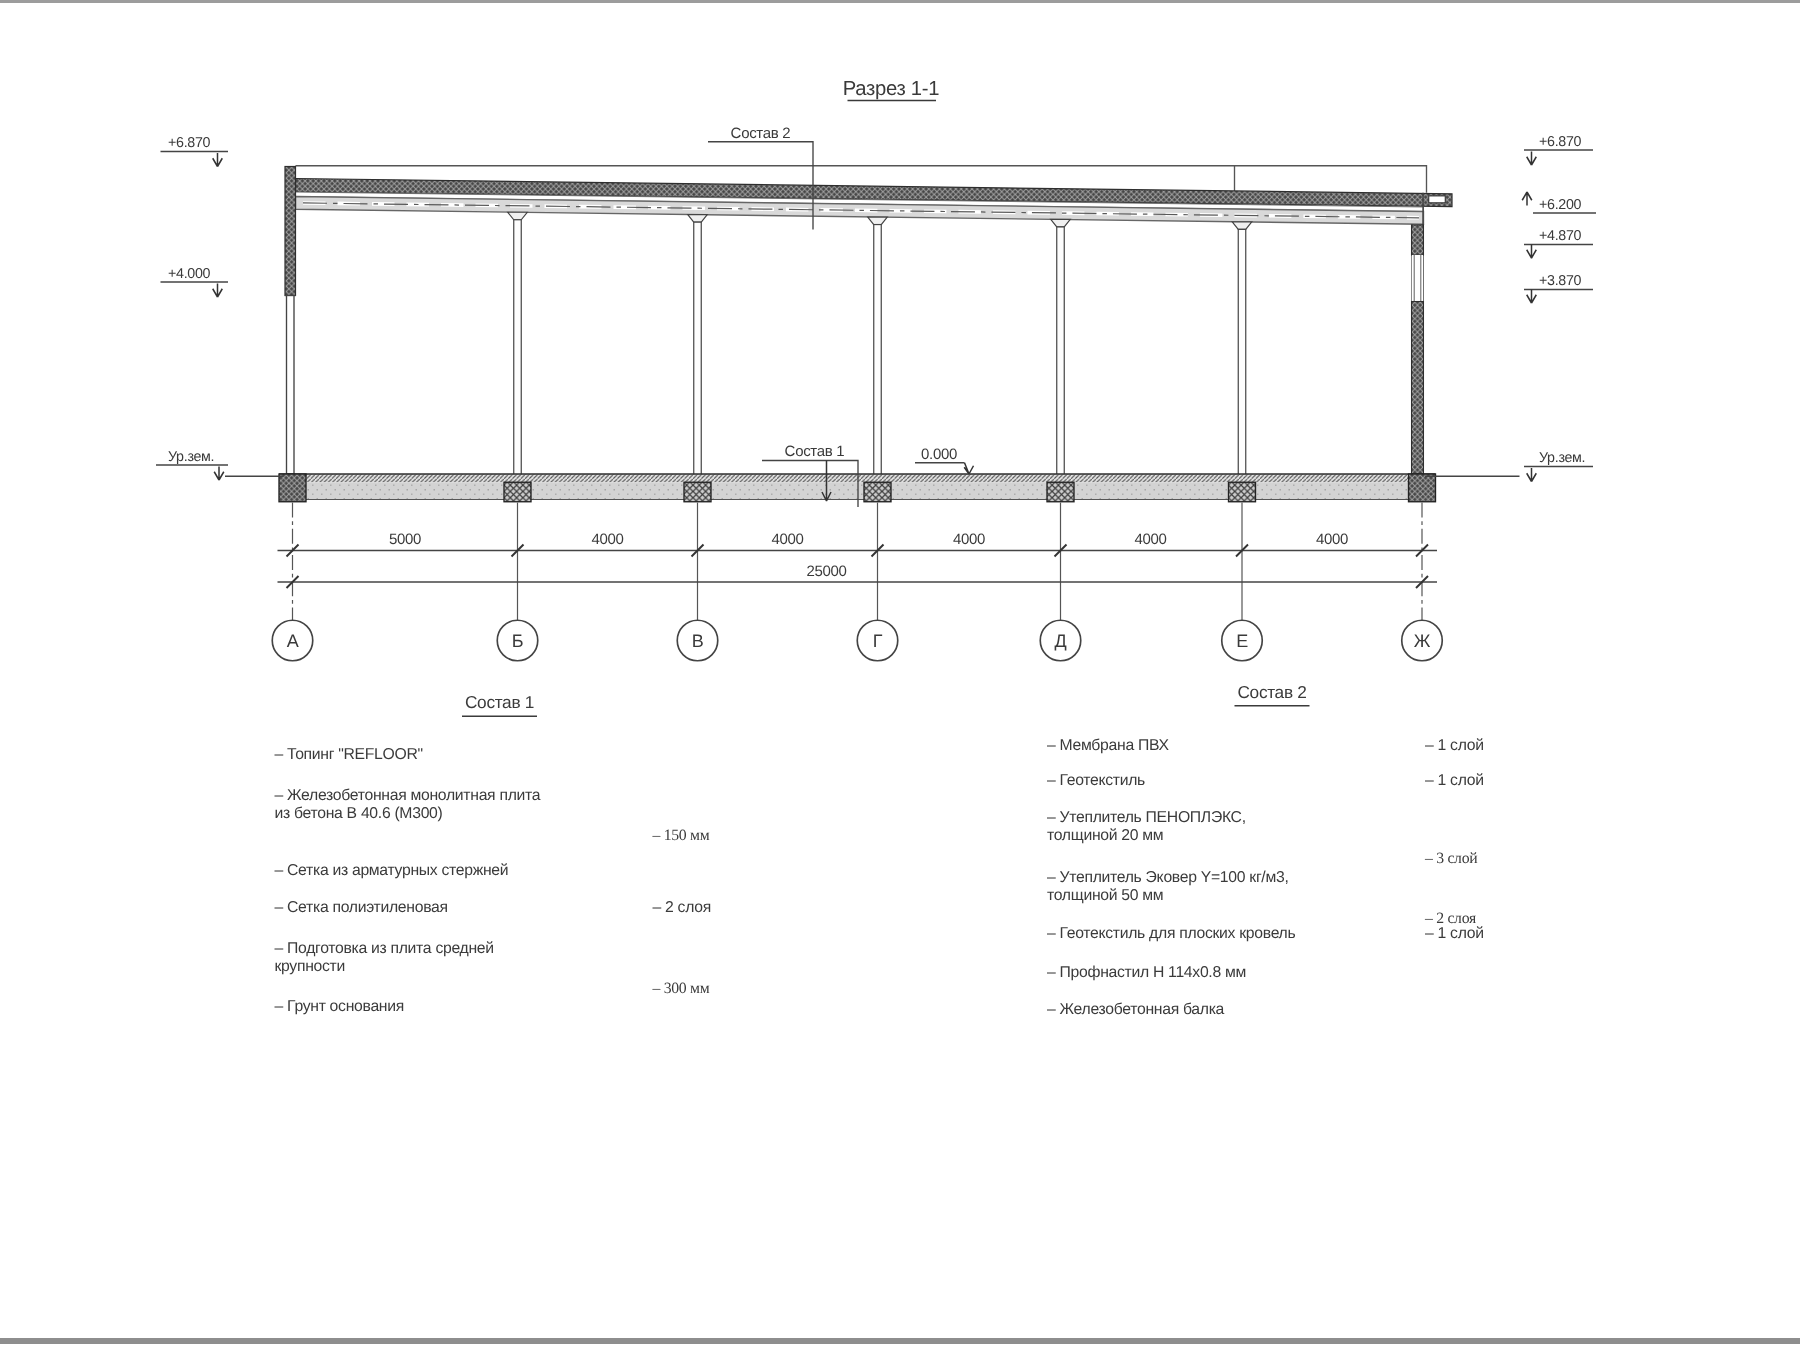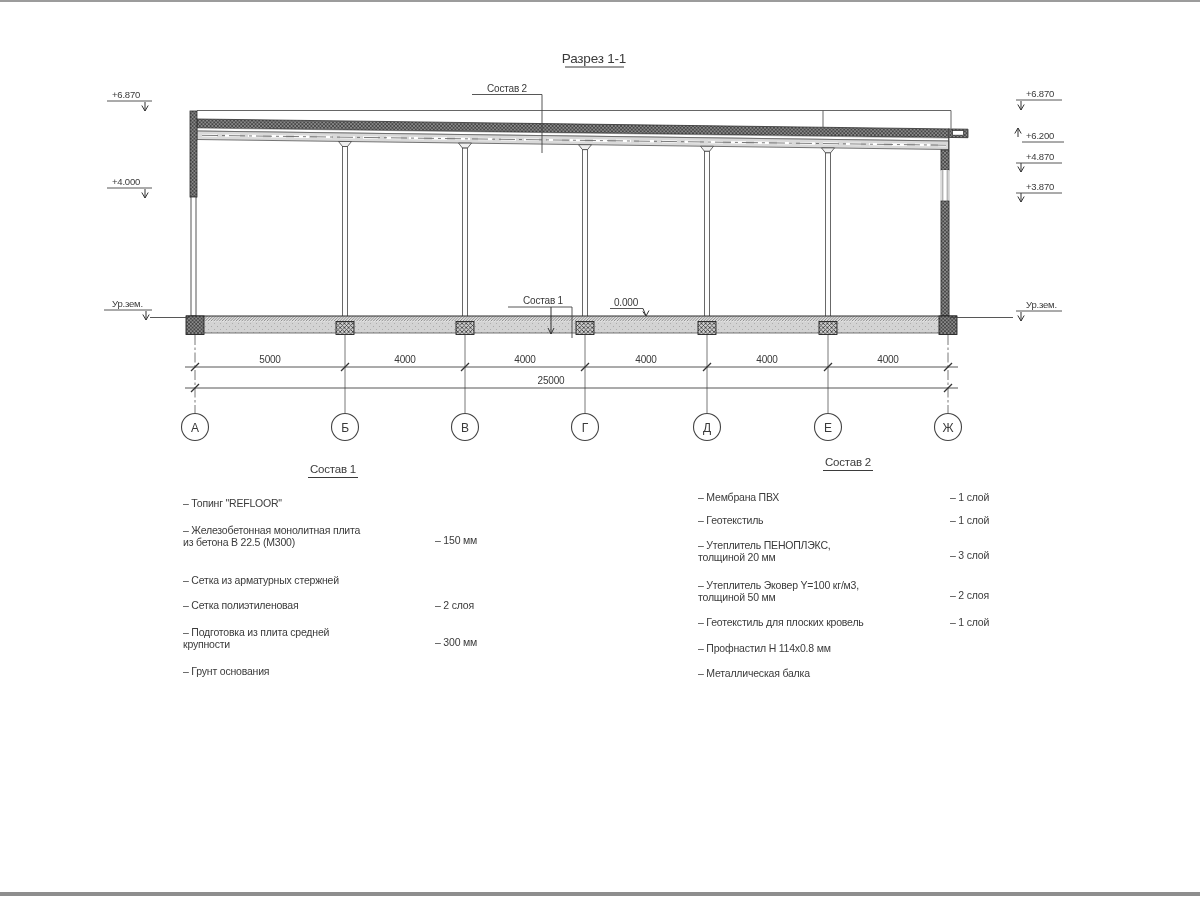--- a/index.html
+++ b/index.html
@@ -6,21 +6,21 @@
   #page{position:relative;width:1200px;height:896px;background:#ffffff;overflow:hidden;
         font-family:"Liberation Sans",sans-serif;color:#3b3b3b;}
   #drawing{position:absolute;left:0;top:0;}
   svg text{font-family:"Liberation Sans",sans-serif;fill:#3a3a3a;letter-spacing:-0.2px;}
   .list{position:absolute;width:300px;font-size:10.5px;line-height:11.5px;color:#3b3b3b;letter-spacing:-0.2px;}
   .list-title-wrap{text-align:center;}
   .list-title{display:inline-block;border-bottom:1px solid #3b3b3b;padding:0 2px 1px 2px;font-size:11.5px;}
   .item{position:absolute;left:0;width:100%;}
   .item .t{white-space:pre-line;display:inline-block;}
   .item .v{position:absolute;left:252px;top:0;white-space:nowrap;}
-  .item .v.v2{top:10px;}
+  .item .v.v2{top:27px;font-family:Liberation Serif, serif;}
 </style>
 </head>
 <body>
 
 <div id="page">
 
 <svg id="drawing" width="1200" height="900" viewBox="0 0 1200 900">
   <defs>
     <pattern id="xh" width="3.6" height="3.6" patternUnits="userSpaceOnUse">
       <rect width="3.6" height="3.6" fill="#464646"></rect>
@@ -262,34 +262,34 @@
     <text x="626" y="306" font-size="10" text-anchor="middle">0.000</text>
     <line x1="610" y1="308.5" x2="643" y2="308.5" stroke="#444" stroke-width="0.9"></line>
     <path d="M643,308.5 L646,316 M642.8,311.5 L646,316 M649,310.5 L646,316" fill="none" stroke="#333" stroke-width="1"></path>
   </g>
 </svg>
 
 <div class="list" style="left:183px;top:464px;">
   <div class="list-title-wrap"><span class="list-title">Состав 1</span></div>
   <div class="item" style="top:34px"><span class="t">– Топинг "REFLOOR"</span><span class="v"></span></div>
   <div class="item" style="top:61px"><span class="t">– Железобетонная  монолитная плита
-из бетона В 22.5 (М300)</span><span class="v v2">– 150 мм</span></div>
+из бетона В 40.6 (М300)</span><span class="v v2">– 150 мм</span></div>
   <div class="item" style="top:111px"><span class="t">– Сетка из арматурных стержней</span><span class="v"></span></div>
   <div class="item" style="top:136px"><span class="t">– Сетка полиэтиленовая</span><span class="v">–  2 слоя</span></div>
   <div class="item" style="top:163px"><span class="t">– Подготовка из плита средней
 крупности</span><span class="v v2">– 300 мм</span></div>
   <div class="item" style="top:202px"><span class="t">– Грунт основания</span><span class="v"></span></div>
 </div>
 
 <div class="list" style="left:698px;top:457px;">
   <div class="list-title-wrap"><span class="list-title">Состав 2</span></div>
   <div class="item" style="top:35px"><span class="t">– Мембрана ПВХ</span><span class="v">– 1 слой</span></div>
   <div class="item" style="top:58px"><span class="t">– Геотекстиль</span><span class="v">– 1 слой</span></div>
   <div class="item" style="top:83px"><span class="t">– Утеплитель ПЕНОПЛЭКС,
 толщиной 20 мм</span><span class="v v2">– 3 слой</span></div>
   <div class="item" style="top:123px"><span class="t">– Утеплитель Эковер Y=100 кг/м3,
 толщиной 50 мм</span><span class="v v2">– 2 слоя</span></div>
   <div class="item" style="top:160px"><span class="t">– Геотекстиль для плоских кровель</span><span class="v">– 1 слой</span></div>
   <div class="item" style="top:186px"><span class="t">– Профнастил Н 114х0.8 мм</span><span class="v"></span></div>
-  <div class="item" style="top:211px"><span class="t">– Металлическая балка</span><span class="v"></span></div>
+  <div class="item" style="top:211px"><span class="t">– Железобетонная балка</span><span class="v"></span></div>
 </div>
 
 </div>
 
 </body></html>

